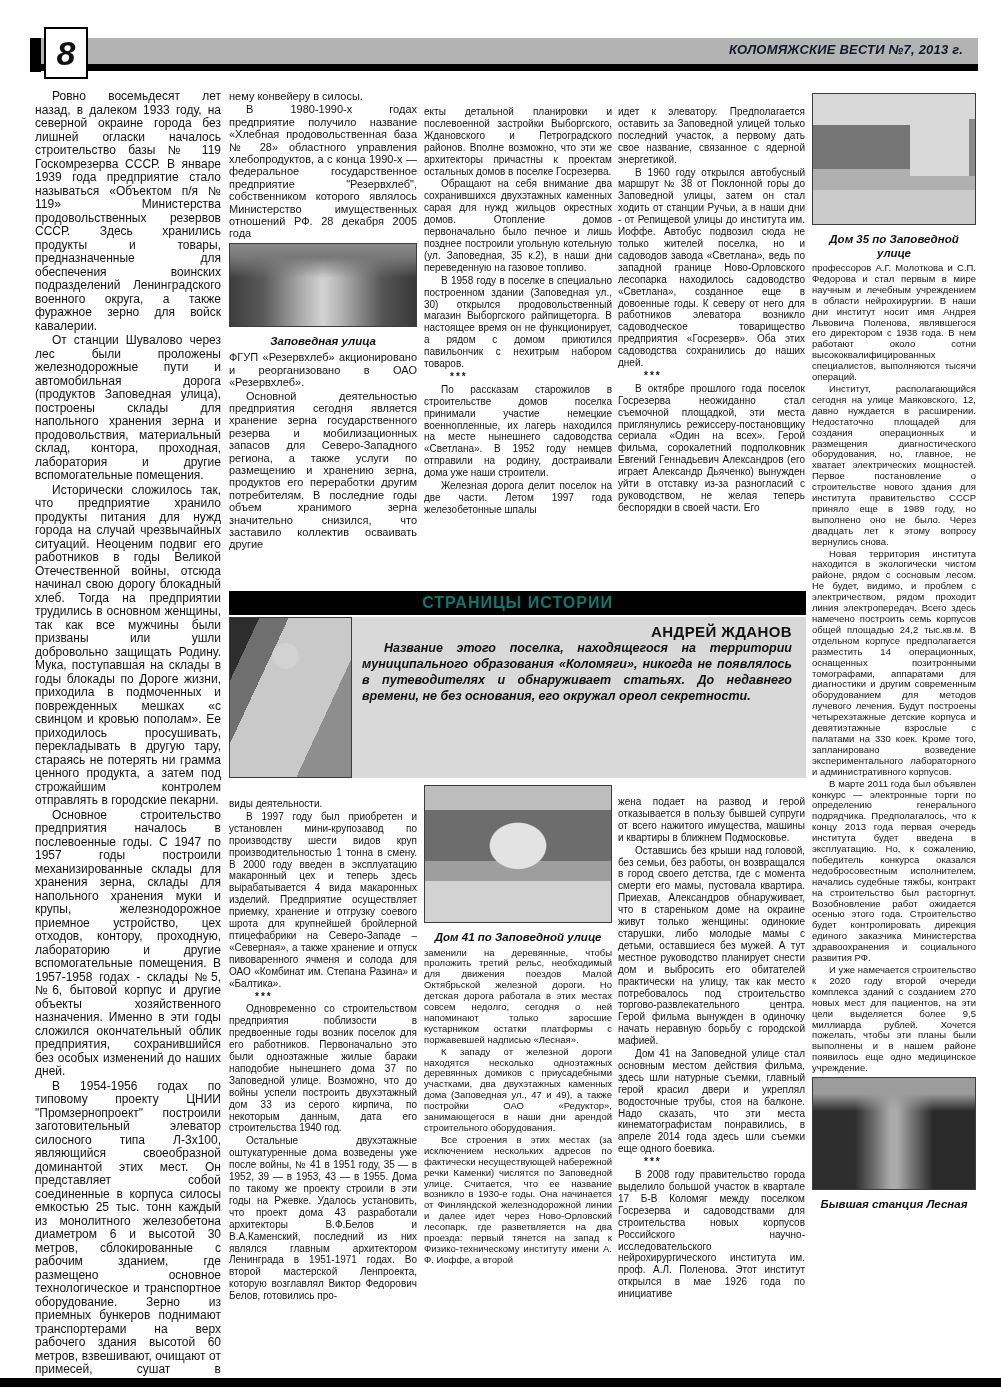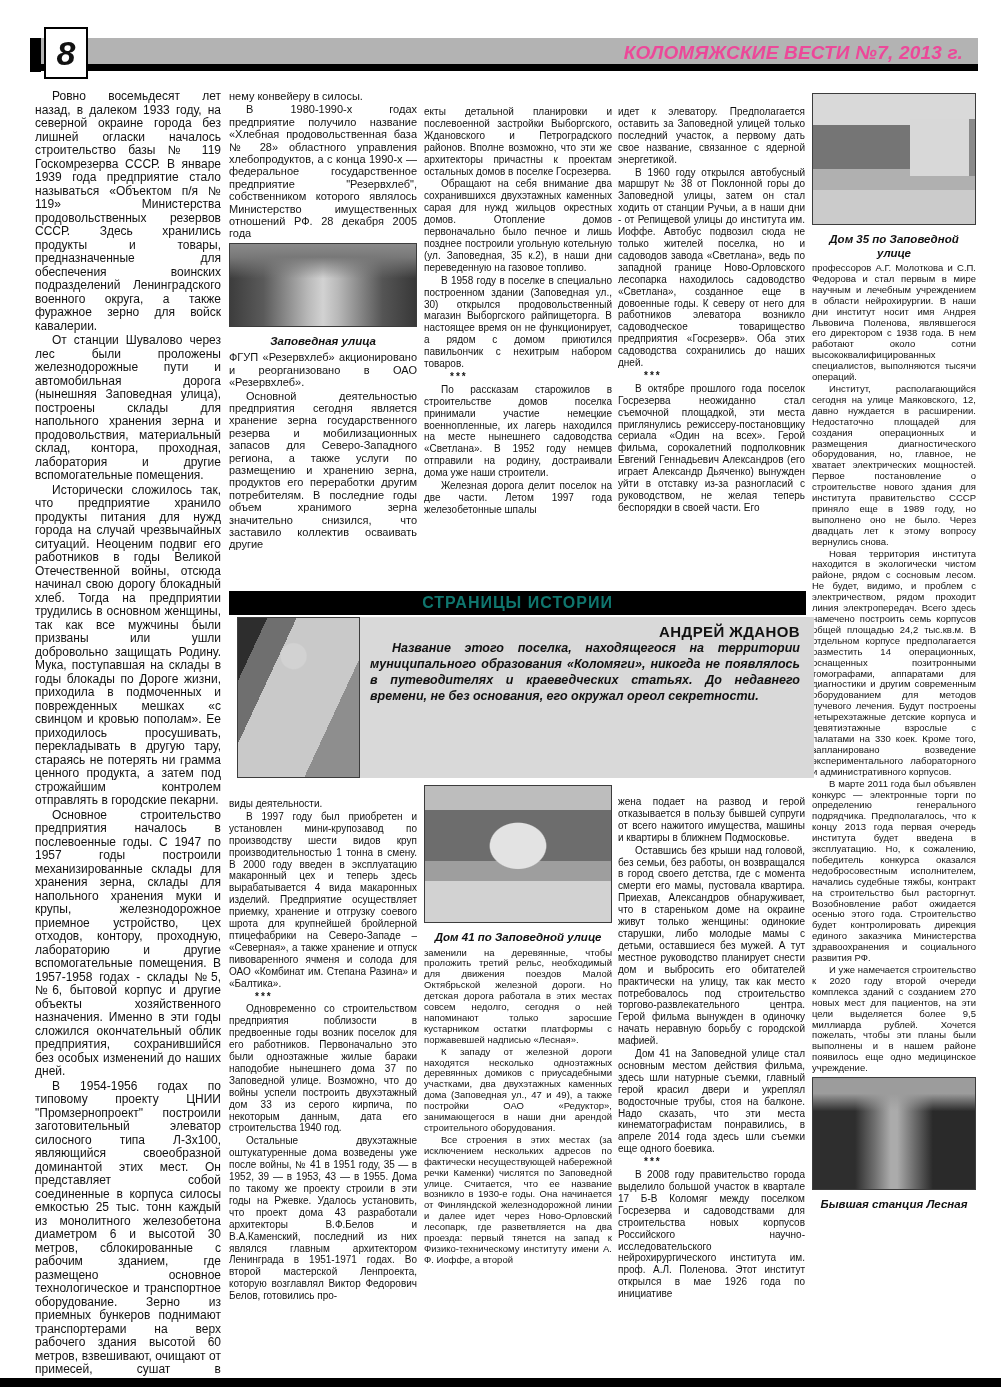--- a/index.html
+++ b/index.html
@@ -1,21 +1,21 @@
 <!DOCTYPE html>
 <html><head>
 <meta charset="utf-8">
 <style>
   html,body{margin:0;padding:0;background:#e8e8e8;}
   .page{position:relative;width:1001px;height:1389px;background:#fff;
         font-family:"Liberation Sans",sans-serif;color:#111;overflow:hidden;margin:0 auto;}
   
   .masthead-bar{position:absolute;left:30px;top:38px;width:948px;height:26px;background:#b3b3b3;}
   .masthead{position:absolute;right:38px;top:42px;font-weight:bold;font-style:italic;
-            font-size:19px;color:#ec4899;letter-spacing:.2px;}
+            font-size:13px;color:#0f172a;letter-spacing:.2px;}
   .head-rule{position:absolute;left:30px;top:64px;width:948px;height:7px;background:#000;}
   .pn-notch{position:absolute;left:30px;top:38px;width:11px;height:34px;background:#000;}
   .pagenum{position:absolute;left:44px;top:27px;width:44px;height:52px;background:#fff;
            border:2px solid #000;box-sizing:border-box;font-size:34px;font-weight:bold;
            font-style:italic;text-align:center;line-height:48px;}
   
   .seg{position:absolute;overflow:hidden;text-align:justify;}
   .seg p{margin:0 0 1px 0;text-indent:17px;}
   .seg p.cont{text-indent:0;}
   .f12{font-size:12px;line-height:13.5px;}
@@ -41,21 +41,21 @@
      linear-gradient(180deg,#9c9c9c 0 14%,rgba(0,0,0,0) 30%),
      linear-gradient(90deg,#2e2e2e 0 26%,#6f6f6f 38%,#ababab 48% 52%,#6f6f6f 62%,#2a2a2a 74% 100%);}
   .ph-author{border:1px solid #3c3c3c;box-sizing:border-box;flex:none;background-image:
      radial-gradient(circle at 46% 24%,#d2d2d2 0 9%,rgba(0,0,0,0) 10%),
      linear-gradient(115deg,#2d2d2d 0 15%,#6f6f6f 15% 30%,#c9c9c9 30% 72%,#8e8e8e 72% 100%);}
   
   .section-bar{position:absolute;left:229px;top:591px;width:577px;height:24px;background:#000;
                color:#0f766e;font-weight:bold;font-size:16px;letter-spacing:1px;
                text-align:center;line-height:24px;}
   .feature-box{position:absolute;left:229px;top:617px;width:577px;height:161px;
-               background:#d9d9d9;display:flex;margin-left:8px;}
+               background:#d9d9d9;display:flex;}
   .author-photo{width:123px;height:161px;}
   .feature-right{flex:1;padding:6px 14px 4px 10px;display:flex;flex-direction:column;overflow:hidden;}
   .byline{text-align:right;font-weight:bold;font-size:15px;letter-spacing:.4px;}
   .headline{text-align:center;font-weight:bold;font-size:35px;letter-spacing:.5px;
             margin:4px 0 7px 0;white-space:nowrap;}
   .lede{font-weight:bold;font-style:italic;font-size:12.5px;line-height:16px;
         text-align:justify;text-indent:22px;}
   .bottom-rule{position:absolute;left:0px;top:1378px;width:1001px;height:9px;background:#000;}
 </style>
 </head>
@@ -64,21 +64,21 @@
 <div class="page">
 
   <div class="masthead-bar"></div>
   <div class="pn-notch"></div>
   <div class="head-rule"></div>
   <div class="pagenum">8</div>
   <div class="masthead">КОЛОМЯЖСКИЕ ВЕСТИ №7, 2013 г.</div>
 
   <div class="seg f12" style="left:35px;top:90px;width:186px;height:1292px">
       <p>Ровно восемьдесят лет назад, в далеком 1933 году, на северной окраине города без лишней огласки началось строительство базы № 119 Госкомрезерва СССР. В январе 1939 года предприятие стало называться «Объектом п/я № 119» Министерства продовольственных резервов СССР. Здесь хранились продукты и товары, предназначенные для обеспечения воинских подразделений Ленинградского военного округа, а также фуражное зерно для войск кавалерии.</p>
-      <p>От станции Шувалово через лес были проложены железнодорожные пути и автомобильная дорога (нынешняя Заповедная улица), построены склады для напольного хранения зерна и продовольствия, материальный склад, контора, проходная, лаборатория и другие вспомогательные помещения.</p>
+      <p>От станции Шувалово через лес были проложены железнодорожные пути и автомобильная дорога (продуктов Заповедная улица), построены склады для напольного хранения зерна и продовольствия, материальный склад, контора, проходная, лаборатория и другие вспомогательные помещения.</p>
       <p>Исторически сложилось так, что предприятие хранило продукты питания для нужд города на случай чрезвычайных ситуаций. Неоценим подвиг его работников в годы Великой Отечественной войны, отсюда начинал свою дорогу блокадный хлеб. Тогда на предприятии трудились в основном женщины, так как все мужчины были призваны или ушли добровольно защищать Родину. Мука, поступавшая на склады в годы блокады по Дороге жизни, приходила в подмоченных и поврежденных мешках «с свинцом и кровью пополам». Ее приходилось просушивать, перекладывать в другую тару, стараясь не потерять ни грамма ценного продукта, а затем под строжайшим контролем отправлять в городские пекарни.</p>
       <p>Основное строительство предприятия началось в послевоенные годы. С 1947 по 1957 годы построили механизированные склады для хранения зерна, склады для напольного хранения муки и крупы, железнодорожное приемное устройство, цех отходов, контору, проходную, лабораторию и другие вспомогательные помещения. В 1957-1958 годах - склады №5, №6, бытовой корпус и другие объекты хозяйственного назначения. Именно в эти годы сложился окончательный облик предприятия, сохранившийся без особых изменений до наших дней.</p>
       <p>В 1954-1956 годах по типовому проекту ЦНИИ "Промзернопроект" построили заготовительный элеватор силосного типа Л-3х100, являющийся своеобразной доминантой этих мест. Он представляет собой соединенные в корпуса силосы емкостью 25 тыс. тонн каждый из монолитного железобетона диаметром 6 и высотой 30 метров, сблокированные с рабочим зданием, где размещено основное технологическое и транспортное оборудование. Зерно из приемных бункеров поднимают транспортерами на верх рабочего здания высотой 60 метров, взвешивают, очищают от примесей, сушат в зерносушилках и направляют по верх-</p>
     </div>
 
   <div class="seg f11" style="left:229px;top:90px;width:188px;height:500px">
       <p class="cont">нему конвейеру в силосы.</p>
       <p>В 1980-1990-х годах предприятие получило название «Хлебная продовольственная база № 28» областного управления хлебопродуктов, а с конца 1990-х — федеральное государственное предприятие "Резервхлеб", собственником которого являлось Министерство имущественных отношений РФ. 28 декабря 2005 года</p>
       <div class="photo ph-forest" style="height: 84px;"></div>
       <div class="caption">Заповедная улица</div>
@@ -112,21 +112,21 @@
       <p>И уже намечается строительство к 2020 году второй очереди комплекса зданий с созданием 270 новых мест для пациентов, на эти цели выделяется более 9,5 миллиарда рублей. Хочется пожелать, чтобы эти планы были выполнены и в нашем районе появилось еще одно медицинское учреждение.</p>
       <div class="photo ph-rail" style="height: 113px;"></div>
       <div class="caption">Бывшая станция Лесная</div>
     </div>
 
   <div class="section-bar">СТРАНИЦЫ ИСТОРИИ</div>
   <div class="feature-box">
     <div class="photo ph-author author-photo" style="margin:0"></div>
     <div class="feature-right">
       <div class="byline">АНДРЕЙ ЖДАНОВ</div>
-      <div class="lede">Название этого поселка, находящегося на территории муниципального образования «Коломяги», никогда не появлялось в путеводителях и краеведческих статьях. До недавнего времени, не без основания, его окружал ореол секретности.</div>
+      <div class="lede">Название этого поселка, находящегося на территории муниципального образования «Коломяги», никогда не появлялось в путеводителях и обнаруживает статьях. До недавнего времени, не без основания, его окружал ореол секретности.</div>
     </div>
   </div>
 
   <div class="seg f10" style="left:229px;top:782px;width:188px;height:596px">
       <p class="cont">виды деятельности.</p>
       <p>В 1997 году был приобретен и установлен мини-крупозавод по производству шести видов круп производительностью 1 тонна в смену. В 2000 году введен в эксплуатацию макаронный цех и теперь здесь вырабатывается 4 вида макаронных изделий. Предприятие осуществляет приемку, хранение и отгрузку соевого шрота для крупнейшей бройлерной птицефабрики на Северо-Западе – «Северная», а также хранение и отпуск пивоваренного ячменя и солода для ОАО «Комбинат им. Степана Разина» и «Балтика».</p>
       <div class="stars">***</div>
       <p>Одновременно со строительством предприятия поблизости в предвоенные годы возник поселок для его работников. Первоначально это были одноэтажные жилые бараки наподобие нынешнего дома 37 по Заповедной улице. Возможно, что до войны успели построить двухэтажный дом 33 из серого кирпича, по некоторым данным, дата его строительства 1940 год.</p>
       <p>Остальные двухэтажные оштукатуренные дома возведены уже после войны, № 41 в 1951 году, 35 — в 1952, 39 — в 1953, 43 — в 1955. Дома по такому же проекту строили в эти годы на Ржевке. Удалось установить, что проект дома 43 разработали архитекторы В.Ф.Белов и В.А.Каменский, последний из них являлся главным архитектором Ленинграда в 1951-1971 годах. Во второй мастерской Ленпроекта, которую возглавлял Виктор Федорович Белов, готовились про-</p>
     </div>

